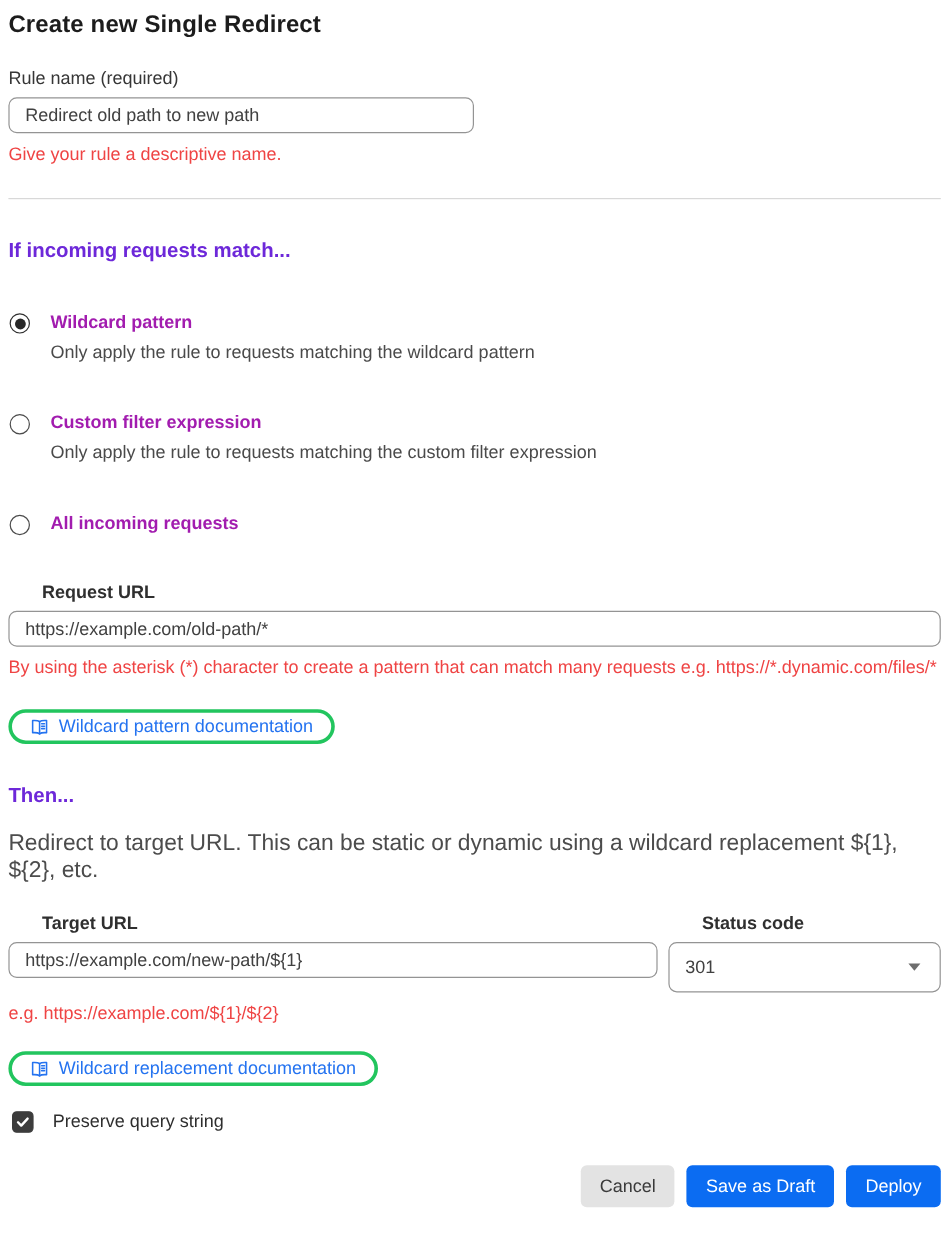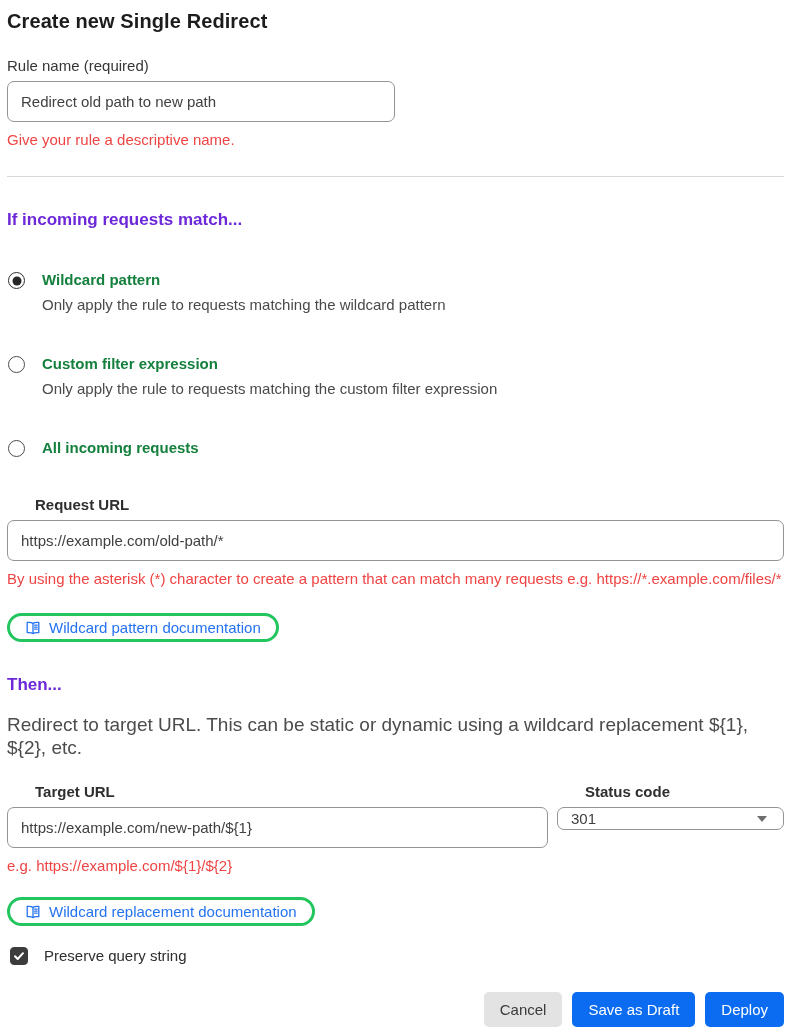--- a/index.html
+++ b/index.html
@@ -21,21 +21,21 @@
 
   .field-label {
     font-size: 15px;
     color: #363636;
     margin-top: 24px;
     margin-bottom: 7px;
   }
   .field-label.bold { font-weight: 700; color: #2f2f2f; margin-left: 28px; }
 
   input.text-input {
-    height: 41px;
+    height: 30px;
     border: 1px solid #949494;
     border-radius: 7px;
     padding: 0 13px;
     font-family: "Liberation Sans", "DejaVu Sans", sans-serif;
     font-size: 15px;
     color: #414141;
     outline: none;
     background: #fff;
     width: 100%;
   }
@@ -86,21 +86,21 @@
     left: 50%; top: 50%;
     transform: translate(-50%, -50%);
     width: 9px; height: 9px;
     border-radius: 50%;
     background: #272727;
   }
   .radio-texts { margin-left: 17px; }
   .radio-label {
     font-size: 15px;
     font-weight: 700;
-    color: #15803d;
+    color: #a21caf;
     line-height: 20px;
   }
   .radio-desc {
     font-size: 15px;
     color: #4a4a4a;
     line-height: 22px;
     margin-top: 4px;
   }
 
   .doc-button {
@@ -129,21 +129,21 @@
 
   .target-row {
     display: flex;
     gap: 9px;
     margin-top: 0;
   }
   .target-col { flex: 1; }
   .status-col { width: 227px; min-width: 227px; }
 
   .select-box {
-    height: 23px;
+    height: 42px;
     border: 1px solid #949494;
     border-radius: 7px;
     padding: 0 13px;
     font-size: 15px;
     color: #414141;
     background: #fff;
     display: flex;
     align-items: center;
     justify-content: space-between;
     cursor: pointer;
@@ -236,21 +236,21 @@
       <div class="radio-circle"></div>
       <div class="radio-texts">
         <div class="radio-label">All incoming requests</div>
       </div>
     </div>
 
   </div>
 
   <div class="field-label bold" style="margin-top:4px;">Request URL</div>
   <input type="text" class="text-input" value="https://example.com/old-path/*" style="">
-  <div class="helper-text">By using the asterisk (*) character to create a pattern that can match many requests e.g. https://*.example.com/files/*</div>
+  <div class="helper-text">By using the asterisk (*) character to create a pattern that can match many requests e.g. https://*.dynamic.com/files/*</div>
 
   <button class="doc-button">
     <span>
       <svg width="16" height="16" viewBox="0 0 16 16" fill="none" stroke="#2473f0" stroke-width="1.3" stroke-linecap="round" stroke-linejoin="round">
         <path d="M8 3.4C6.9 2.4 5 2.2 2.2 2.4v10.2c2.8-.2 4.7 0 5.8 1 1.1-1 3-1.2 5.8-1V2.4C11 2.2 9.1 2.4 8 3.4z"></path>
         <line x1="8" y1="3.6" x2="8" y2="13.4"></line>
         <line x1="9.7" y1="5.2" x2="12.1" y2="5.2"></line>
         <line x1="9.7" y1="7.2" x2="12.1" y2="7.2"></line>
         <line x1="9.7" y1="9.2" x2="12.1" y2="9.2"></line>
       </svg>

